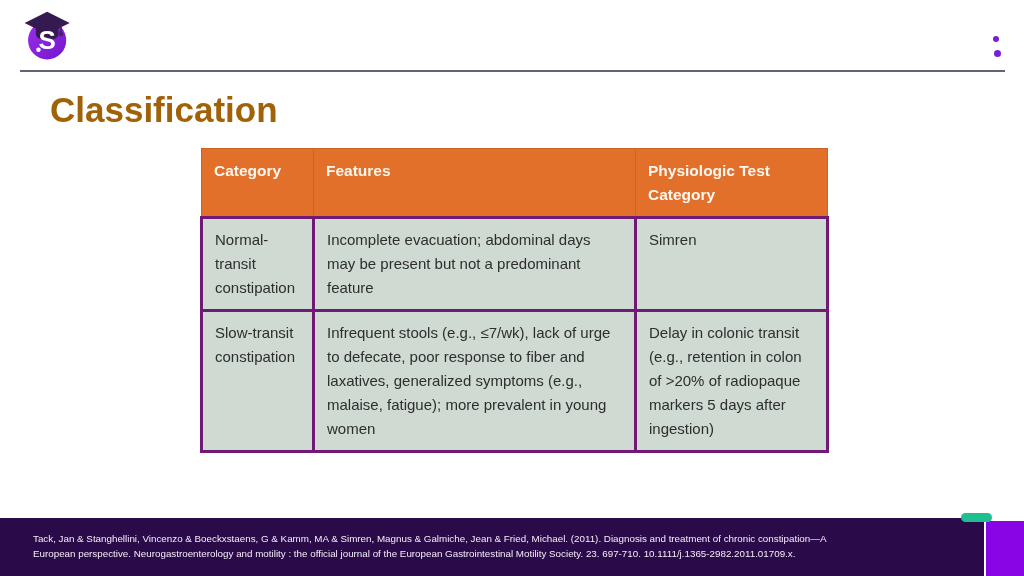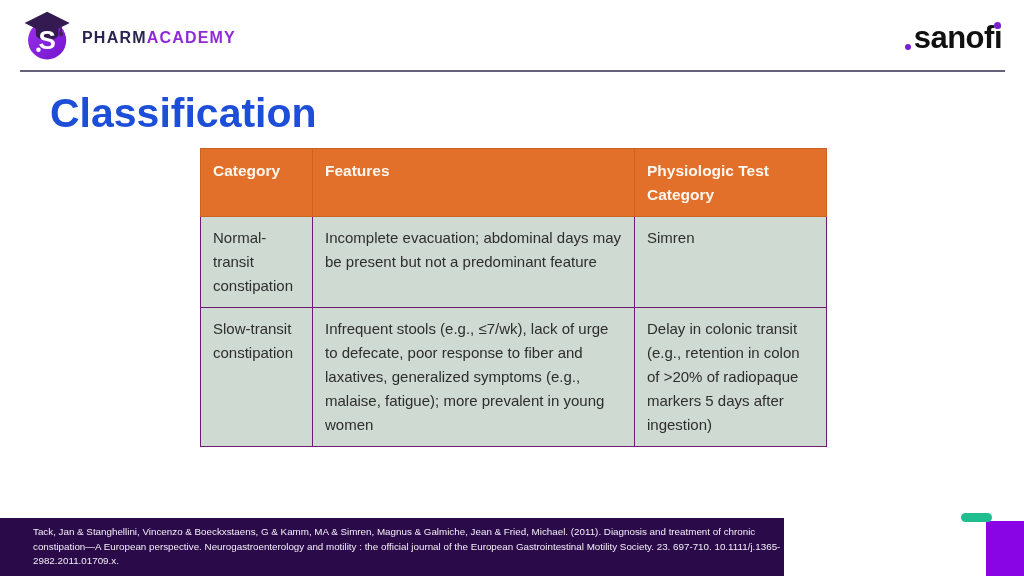--- a/index.html
+++ b/index.html
@@ -48,21 +48,21 @@
   .header-rule {
     position: absolute;
     left: 20px; right: 19px; top: 70px;
     height: 0; border-top: 2px solid #64617b;
   }
 
   
   .page-title {
     position: absolute;
     left: 50px; top: 90px;
-    font-size: 41px; font-weight: 700; color: #1d4ed8;
+    font-size: 35px; font-weight: 700; color: #a16207;
     letter-spacing: 0;
   }
 
   
   .table-wrap {
     position: absolute;
     left: 200px; top: 148px;
     width: 572px;
   }
   table.cls-table {
@@ -82,30 +82,30 @@
     line-height: 1.55;
     border: 1px solid #cb6322;
   }
   .cls-table td {
     background: #cfdad2;
     color: #2e2e2e;
     font-size: 15px;
     vertical-align: top;
     padding: 9px 12px;
     line-height: 1.6;
-    border: 1px solid #701a75;
+    border: 3px solid #701a75;
   }
   .cls-table { border: 1px solid #94a49e; }
   .cat-marker { color: #3e8fc0; }
 
   
   .footer-bar {
     position: absolute;
     left: 0; top: 518px;
-    width: 784px; height: 58px;
+    width: 984px; height: 58px;
     background: #2b0a49;
     display: flex; align-items: center;
   }
   .footer-citation {
     color: #f2eef7;
     font-size: 9.8px;
     line-height: 1.5;
     padding-left: 33px;
     width: 870px;
   }
@@ -138,29 +138,25 @@
         </linearGradient>
       </defs>
       <circle cx="29" cy="37" r="22" fill="url(#pg)"></circle>
       <polygon points="29,4 55,17 29,30 3,17" fill="#341a50"></polygon>
       <path d="M16,22 L42,22 L42,30 C42,34 36,37 29,37 C22,37 16,34 16,30 Z" fill="#341a50"></path>
       <path d="M46,19 L46,28 C46,31 44,32 43,30 C42,28 44,27 44,24 L44,20 Z" fill="#4a1f66"></path>
       <circle cx="45" cy="30" r="2.5" fill="#4a1f66"></circle>
       <text x="29" y="47" text-anchor="middle" font-family="Liberation Sans, sans-serif" font-size="30" font-weight="bold" fill="#ffffff">S</text>
       <circle cx="19" cy="48" r="2.6" fill="#ffffff"></circle>
     </svg>
-    <div class="wordmark">
-      <span class="part1">PHARM</span><span class="part2">ACADEMY</span>
-    </div>
   </div>
 
   <div class="brand-right">
     <span class="sanofi-wrap">
       <span class="sanofi-predot"></span>
-      <span>sanofi</span>
       <span class="sanofi-idot"></span>
     </span>
   </div>
 
   <div class="header-rule"></div>
 
   <div class="page-title">Classification</div>
 
   <div class="table-wrap">
     <table class="cls-table">

